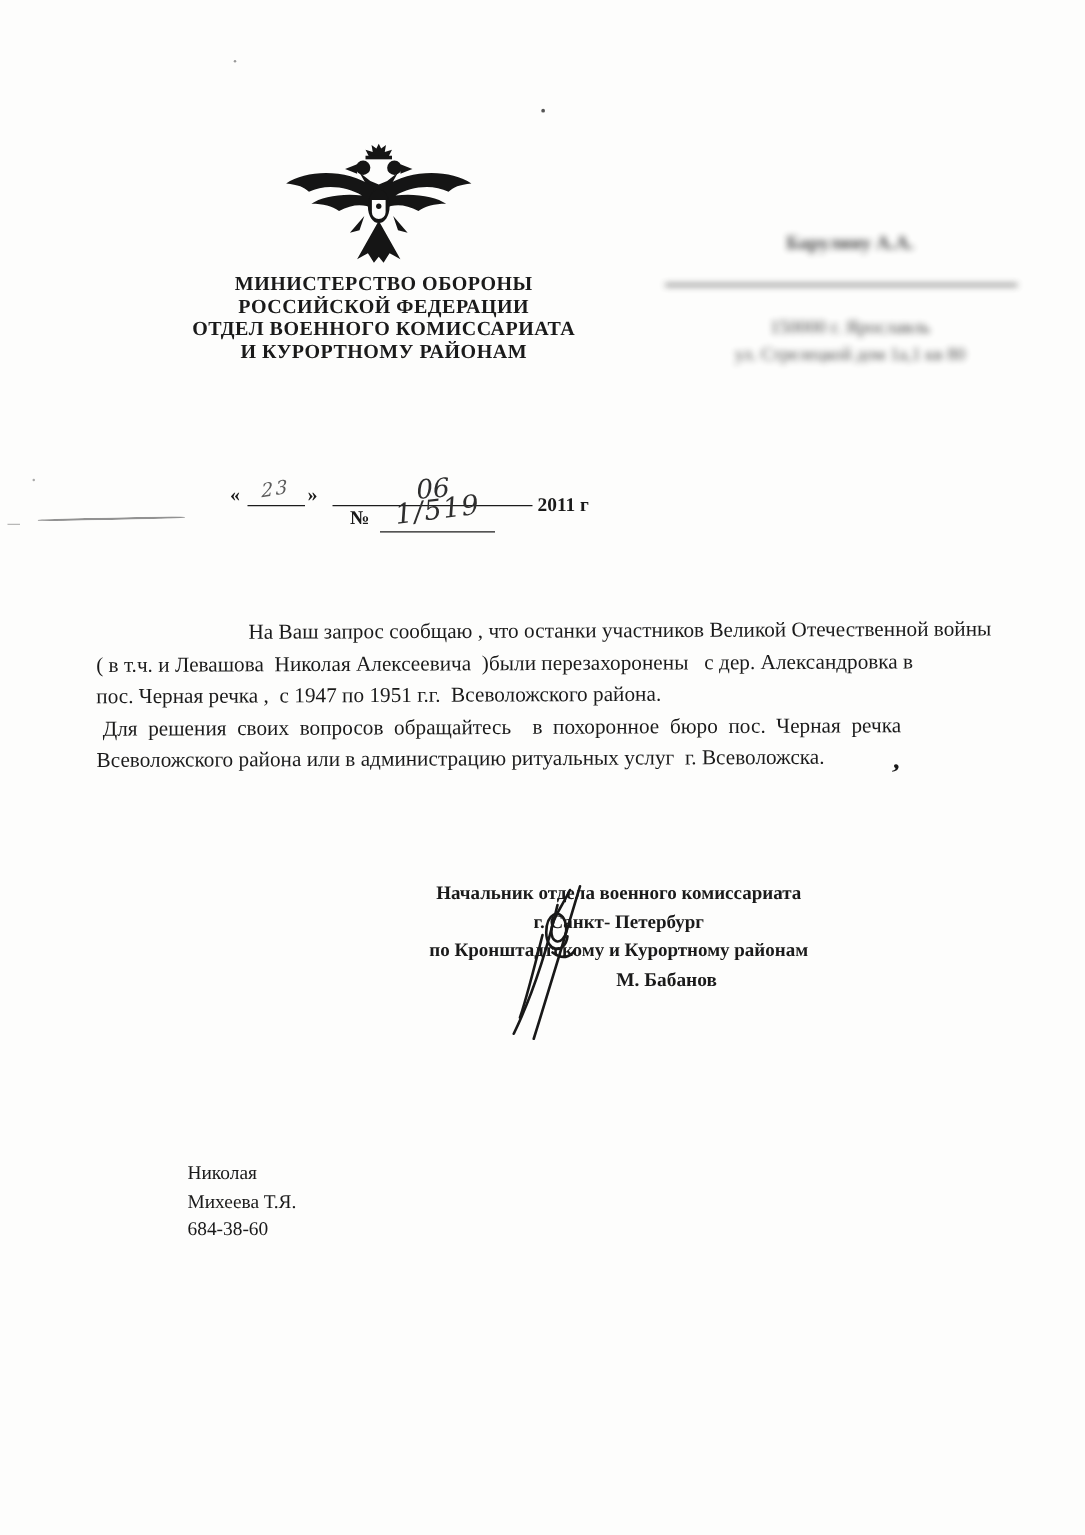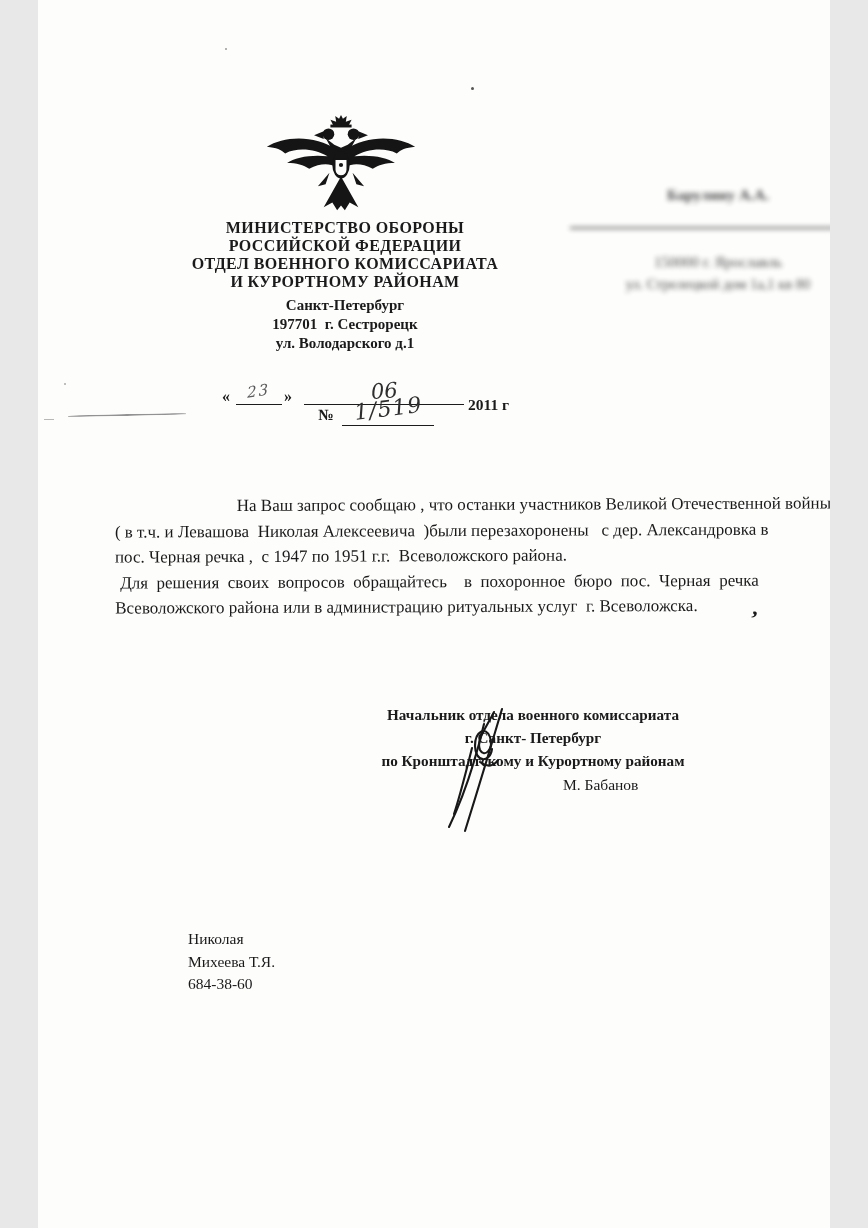--- a/index.html
+++ b/index.html
@@ -1,17 +1,17 @@
 <!DOCTYPE html>
 <html><head>
 <meta charset="utf-8">
 <style>
   html,body{margin:0;padding:0;background:#e8e8e8;}
   .page{
-    position:relative; width:792px; height:1228px; background:#fdfdfc;
+    position:relative; width:868px; height:1228px; background:#fdfdfc;
     font-family:"Liberation Serif", serif; color:#1a1a1a; overflow:hidden;
     margin:0 auto;
   }
   
   .emblem{position:absolute; left:226px; top:114px; width:154px; height:102px;}
   .letterhead{position:absolute; left:112px; top:219px; width:390px; text-align:center;}
   .lh-org{font-weight:bold; font-size:16px; line-height:18px; letter-spacing:.4px; white-space:pre;}
   .lh-addr{font-weight:bold; font-size:15px; line-height:19px; white-space:pre;}
   .lh-addr-block{margin-top:5px;}
   
@@ -38,21 +38,21 @@
   
   .body-text{position:absolute; left:77px; top:492px; width:722px; font-size:17px;
     line-height:25.6px; transform:rotate(-0.25deg); }
   .body-line{white-space:pre;}
   .body-line.indent1{padding-left:122px;}
   .body-line.indent2{padding-left:5px;}
   .attachment{position:absolute; left:80px; top:621px; font-size:17px; white-space:pre;}
   
   .sig-block{position:absolute; left:270px; top:703px; width:450px; text-align:center;
     font-weight:bold; font-size:15.2px; line-height:23px;}
-  .sig-name{position:absolute; left:493px; top:776px; font-weight:normal; font-size:15.5px;margin-left:32px;}
+  .sig-name{position:absolute; left:493px; top:776px; font-weight:bold; font-size:15.5px;}
   .sig-scribble{position:absolute; left:396px; top:704px; width:92px; height:132px;}
   
   .executor{position:absolute; left:150px; top:928px; font-size:15.5px; line-height:22.5px;}
   
   .artifact{position:absolute;}
   .fold-line{left:30px; top:414px; width:118px; height:0; border-top:2px solid #6f6f6f;
     transform:rotate(-1.2deg); border-radius:40%; opacity:.75;}
   .fold-dash{left:6px; top:419px; width:10px; border-top:1.5px solid #9a9a9a; opacity:.7;}
   .speck{background:#555; border-radius:50%;}
   .speck.s1{left:433px; top:87px; width:3px; height:3px;}
@@ -90,25 +90,20 @@
 
     <path d="M73.5 46h13v11a6.5 6.5 0 0 1-13 0z" fill="#fdfdfc" stroke="#151515" stroke-width="1.6"></path>
     <circle cx="80" cy="52" r="2.2" fill="#151515"></circle>
   </svg>
 
   <div class="letterhead">
     <div class="lh-org">МИНИСТЕРСТВО ОБОРОНЫ</div>
     <div class="lh-org">РОССИЙСКОЙ ФЕДЕРАЦИИ</div>
     <div class="lh-org">ОТДЕЛ ВОЕННОГО КОМИССАРИАТА</div>
     <div class="lh-org">И КУРОРТНОМУ РАЙОНАМ</div>
-    <div class="lh-addr-block">
-      <div class="lh-addr">Санкт-Петербург</div>
-      <div class="lh-addr">197701  г. Сестрорецк</div>
-      <div class="lh-addr">ул. Володарского д.1</div>
-    </div>
   </div>
 
   <div class="dateline">
     <span class="d-q open">«</span>
     <span class="slot day"><span class="hand day-v">23</span></span>
     <span class="d-q close">»</span>
     <span class="slot month"><span class="hand month-v">06</span></span>
     <span class="year">2011 г</span>
     <span class="no-label">№</span>
     <span class="slot num"><span class="hand num-v">1/519</span></span>

